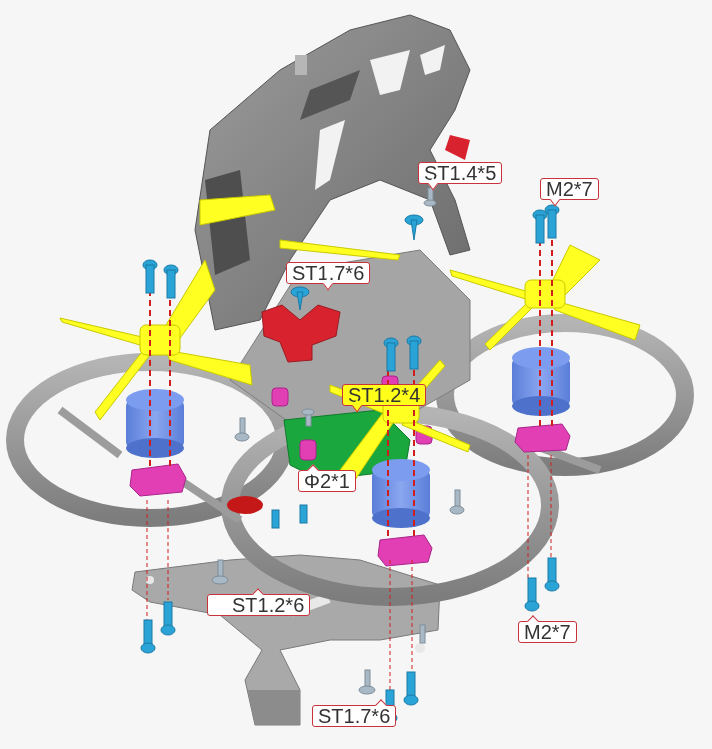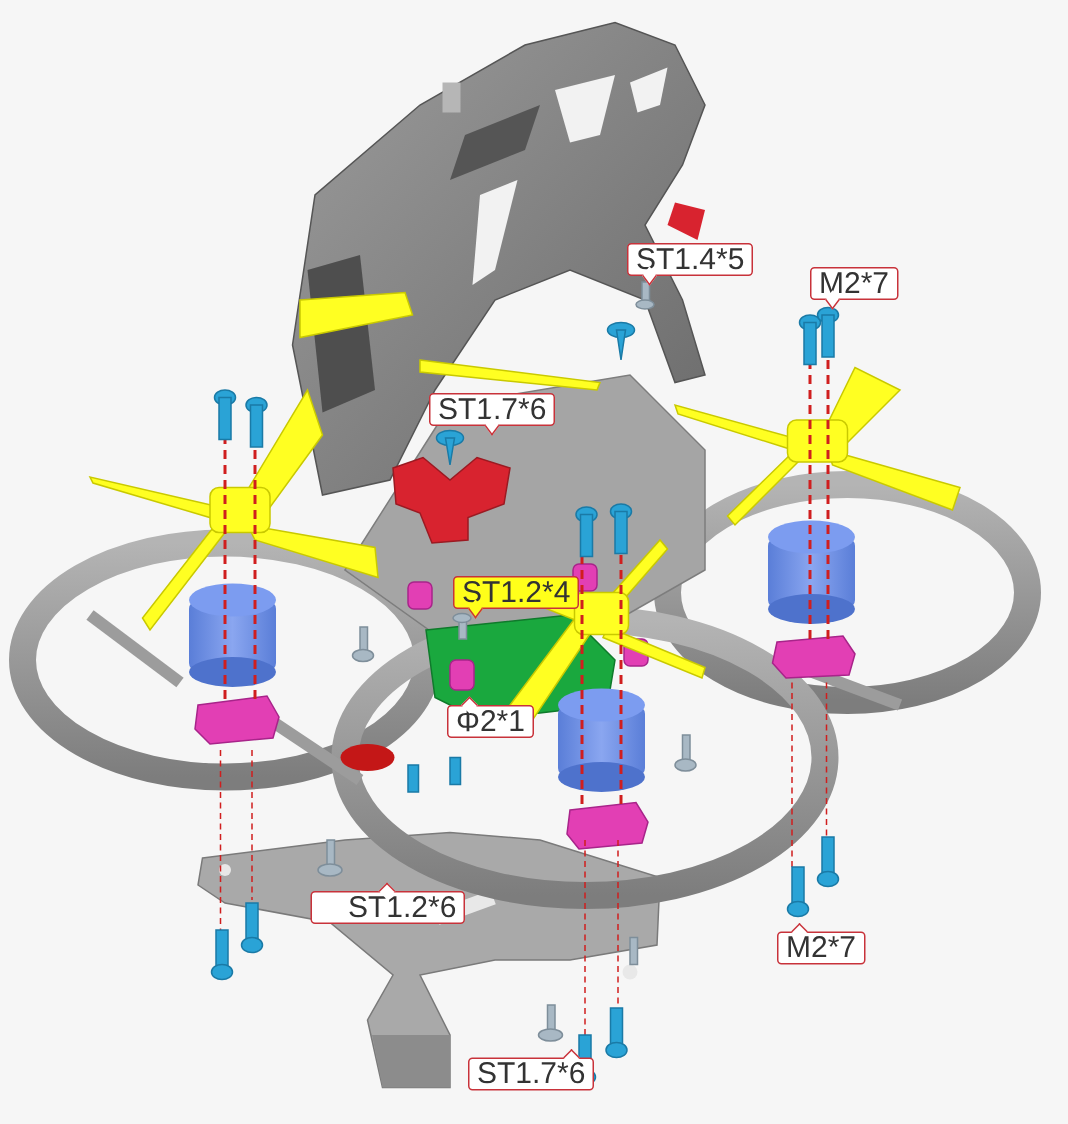--- a/index.html
+++ b/index.html
@@ -1,19 +1,19 @@
 <!DOCTYPE html>
 <html><head>
 <meta charset="utf-8">
 <style>
   html, body { margin: 0; padding: 0; background: #f6f6f6; }
   body { width: 712px; height: 749px; position: relative; overflow: hidden; font-family: "Liberation Sans", sans-serif; }
   #stage { position: absolute; left: 0; top: 0; width: 712px; height: 749px; }
   .callout { position: absolute; background: #ffffff; border: 1.5px solid #c8323a; border-radius: 3px; padding: 1px 5px; font-size: 20px; color: #333; white-space: nowrap; line-height: 18px; }
-  .callout.yellow { background: #ffff1a; }
+  .callout.yellow { background: #ffff1a; margin-left: 40px; }
   .callout::after { content: ""; position: absolute; width: 7px; height: 7px; background: inherit; border-right: 1.5px solid #c8323a; border-bottom: 1.5px solid #c8323a; transform: rotate(45deg) skew(8deg,8deg); bottom: -5px; }
   .callout.tail-left::after { left: 10px; }
   .callout.tail-mid::after { left: 45%; }
   .callout.tail-right::after { right: 10px; }
   .callout.tail-up::after { top: -5px; bottom: auto; transform: rotate(225deg); }
 </style>
 </head>
 <body>
 
 <div id="stage">

